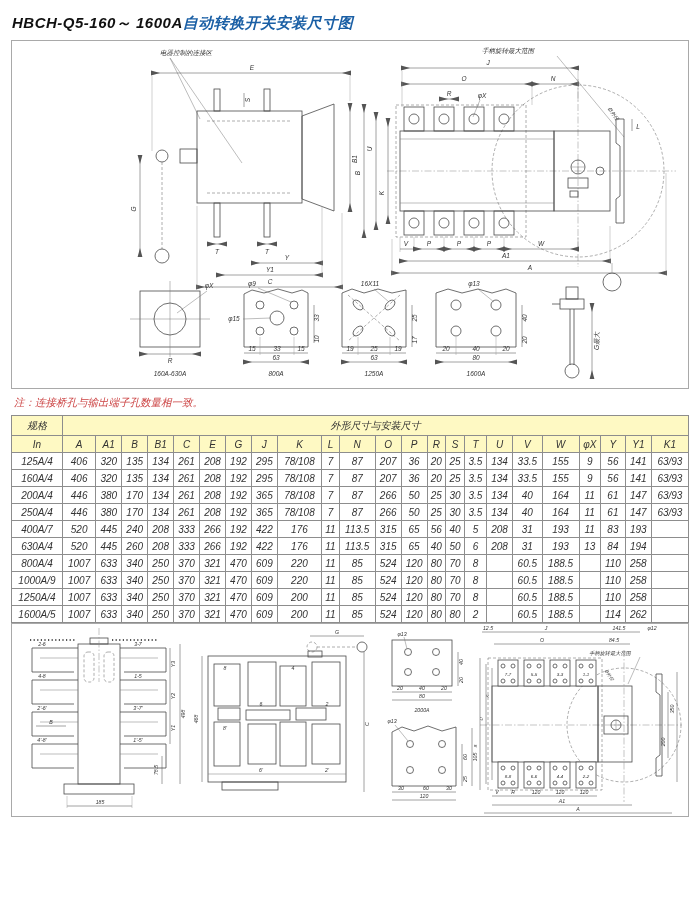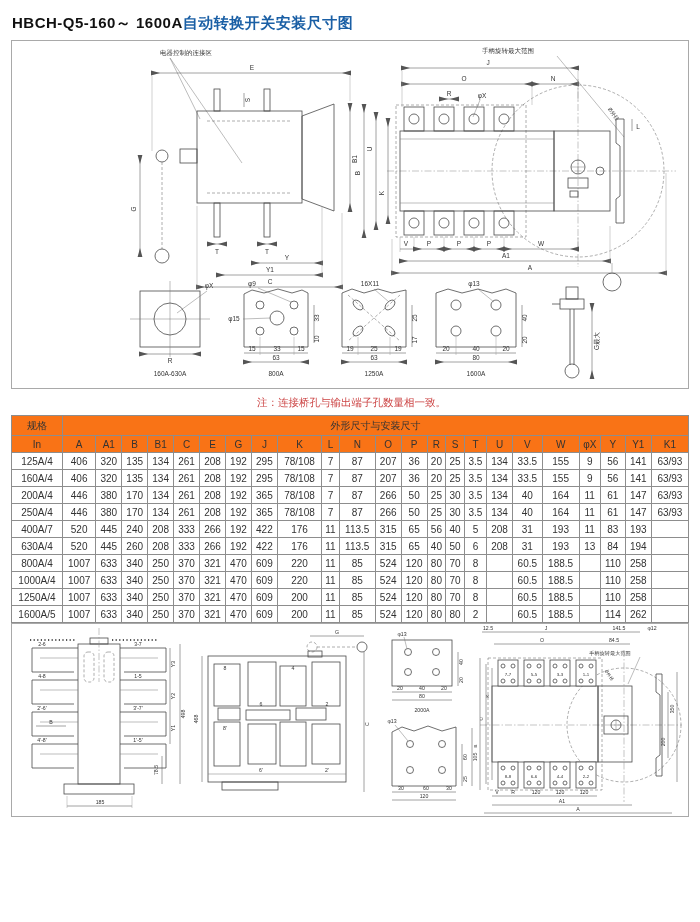--- a/index.html
+++ b/index.html
@@ -1,25 +1,25 @@
 <!DOCTYPE html>
 <html><head>
 <meta charset="utf-8">
 <style>
   html,body{margin:0;padding:0;background:#fff;}
   body{width:700px;height:922px;font-family:"Liberation Sans","DejaVu Sans",sans-serif;color:#222;overflow:hidden;}
-  .page{padding:4px 11px 0 11px;}
+  .page{padding:4px 11px 0 11px;font-style:italic;}
   .title{font-size:15px;font-weight:bold;margin:10px 0 7px 1px;letter-spacing:.5px;}
   .title .black{color:#111;}
   .title .blue{color:#1a5fa5;}
   .draw-box{border:1px solid #a9a9a9;background:#fff;}
-  .note{font-size:10.5px;color:#cc4444;margin:7px 0 5px 3px;text-align:center;}
+  .note{font-size:10.5px;color:#cc4444;margin:7px 0 5px 3px;}
   table.dims{border-collapse:collapse;width:100%;table-layout:auto;font-size:10px;color:#333;margin-top:1px;}
   table.dims th,table.dims td{border:1px solid #8d8d8d;text-align:center;padding:2.5px 1px;font-weight:normal;white-space:nowrap;}
-  table.dims th{background:#f97316;}
+  table.dims th{background:#fef9c3;}
   table.dims td:first-child{width:48px;}
   svg{display:block;}
   .o{fill:none;stroke:#4a4a4a;stroke-width:.8;}
   .f{fill:#fff;stroke:#4a4a4a;stroke-width:.8;}
   .thin{stroke:#7a7a7a;stroke-width:.5;fill:none;}
   .d{stroke:#555;stroke-width:.55;fill:none;marker-start:url(#ar);marker-end:url(#ar);}
   .dn{stroke:#555;stroke-width:.55;fill:none;}
   .ext{stroke:#999;stroke-width:.45;}
   .dash{fill:none;stroke:#6a6a6a;stroke-width:.55;stroke-dasharray:3 2;}
   .dd{stroke:#8a8a8a;stroke-width:.5;stroke-dasharray:7 2 1.5 2;fill:none;}
@@ -490,21 +490,21 @@
           <td>8</td>
           <td></td>
           <td>60.5</td>
           <td>188.5</td>
           <td></td>
           <td>110</td>
           <td>258</td>
           <td></td>
         </tr>
         <tr>
-          <td>1000A/4</td>
+          <td>1000A/9</td>
           <td>1007</td>
           <td>633</td>
           <td>340</td>
           <td>250</td>
           <td>370</td>
           <td>321</td>
           <td>470</td>
           <td>609</td>
           <td>220</td>
           <td>11</td>

